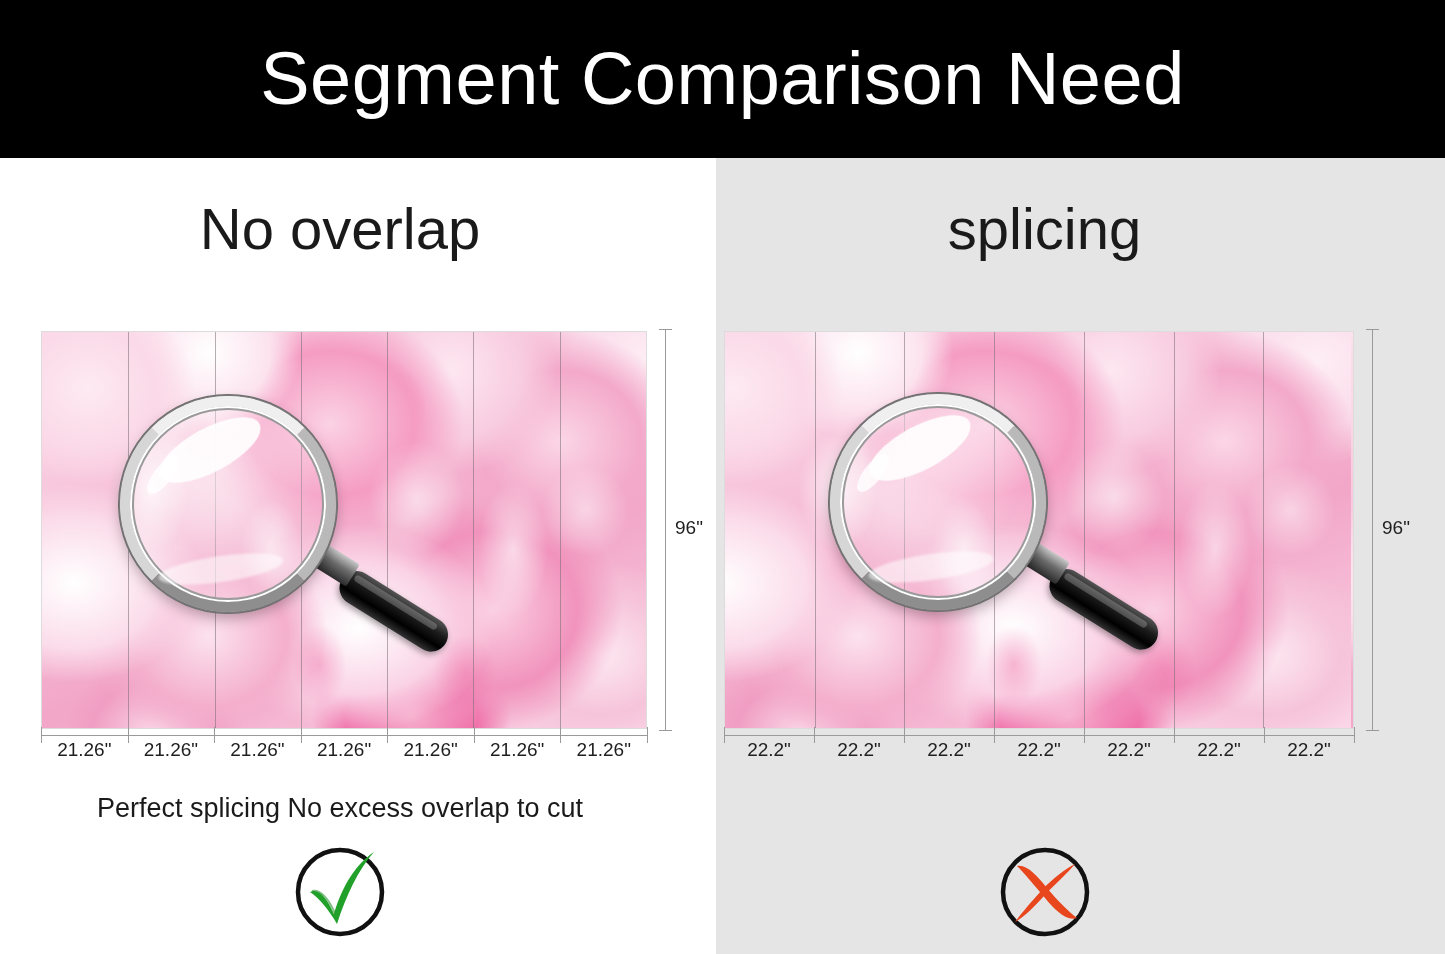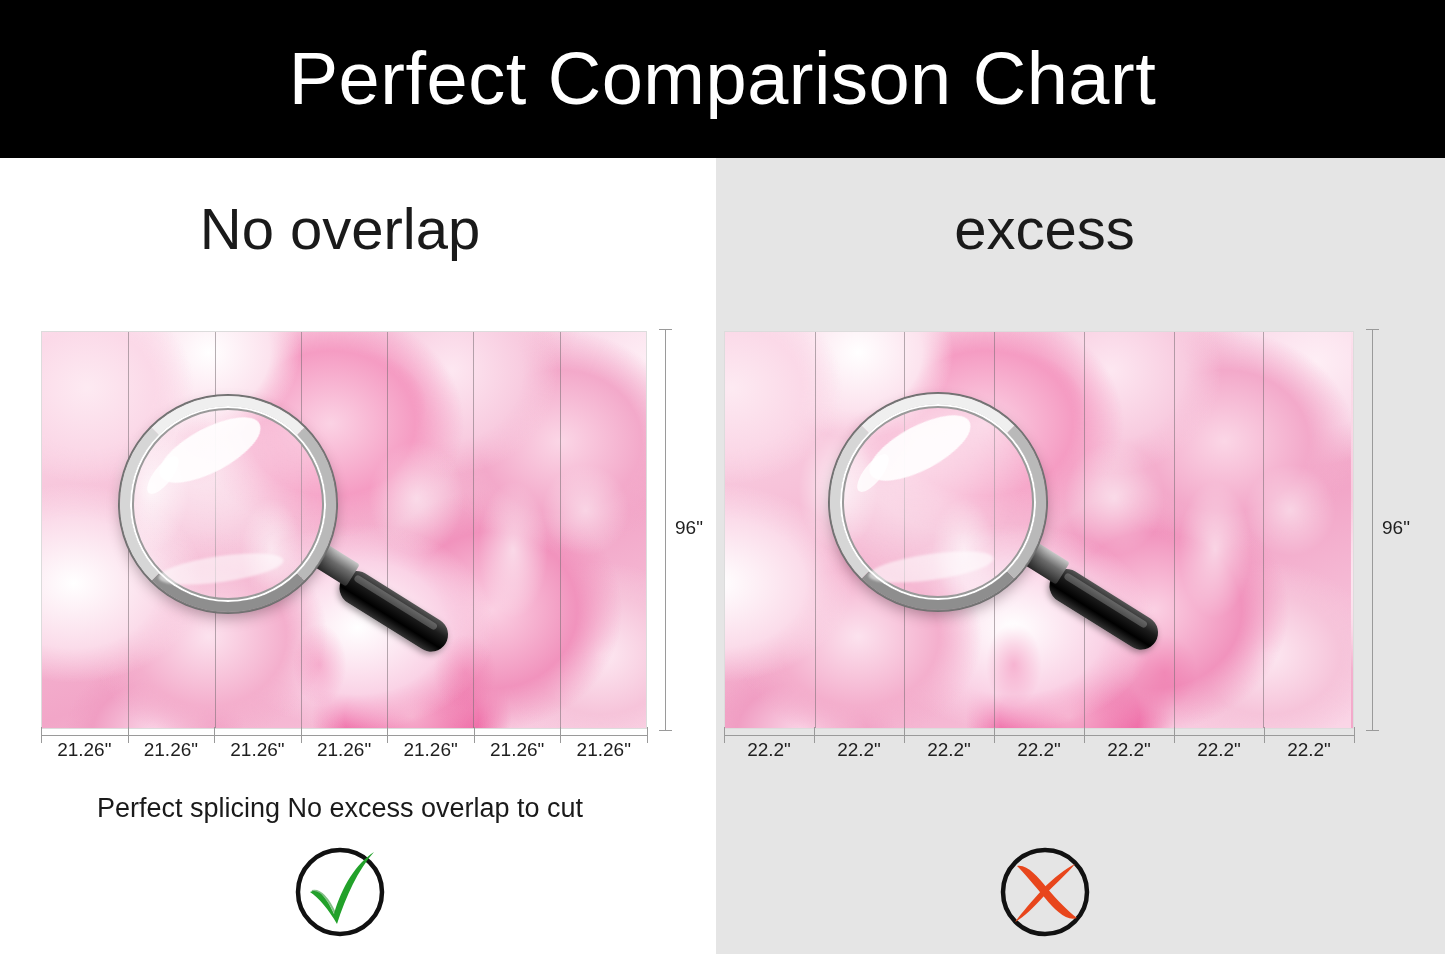--- a/index.html
+++ b/index.html
@@ -238,21 +238,21 @@
   .panel-left .verdict  { transform: translateX(-22px); }
   .panel-right .verdict { transform: translateX(-40px); }
   .verdict svg { display: block; }
 </style>
 </head>
 <body>
 
 <div class="page">
 
   <div class="banner">
-    <div class="banner-title">Perfect Comparison Chart</div>
+    <div class="banner-title">Segment Comparison Need</div>
   </div>
 
   <div class="panels">
 
     <div class="panel panel-left">
 
       <div class="panel-heading">No overlap</div>
 
       <div class="figure figure-left">
 
@@ -314,21 +314,21 @@
         <svg width="96" height="96" viewBox="0 0 96 96">
           <circle cx="48" cy="48" r="42" fill="none" stroke="#111111" stroke-width="4.5"></circle>
           <path d="M18 48 C26 44 34 52 42 70 C50 42 64 20 82 8 C66 26 54 52 45 80 C37 66 27 54 18 48 Z" fill="#22a12a"></path>
           <path d="M20 47 C28 45 36 54 43 69" fill="none" stroke="#1b8a22" stroke-width="2" opacity=".55"></path>
         </svg>
       </div>
     </div>
 
     <div class="panel panel-right">
 
-      <div class="panel-heading">excess</div>
+      <div class="panel-heading">splicing</div>
 
       <div class="figure figure-right">
 
         <div class="mural">
           <div class="petals" style="background-position: -40px 0;"></div>
           <div class="petal-strokes"></div>
 
           <div class="seg-lines">
             <div class="seg-line" style="left:14.285%"></div>
             <div class="seg-line" style="left:28.571%"></div>

